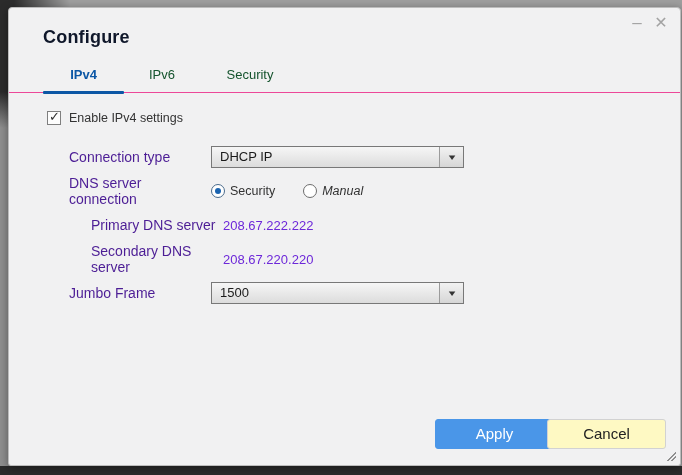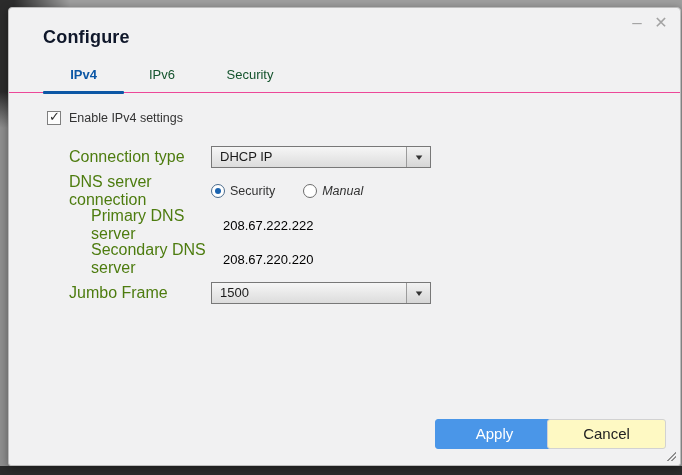--- a/index.html
+++ b/index.html
@@ -31,43 +31,43 @@
                        background:#0c57a5; border-radius:1px; }
 
   .content { padding:13px 0 0 38px; }
   .check-row { display:flex; align-items:center; height:24px; margin-bottom:10px; cursor:pointer; }
   .checkbox { width:14px; height:14px; background:#fdfdfd; border:1px solid #7f7f7f;
               position:relative; flex:0 0 auto; }
   .checkbox .mark { position:absolute; left:1px; top:-3px; font-size:13px; color:#2f2f2f; }
   .check-row .lbl { margin-left:8px; font-size:12.5px; color:#333;text-align:right; }
 
   .form-row { display:flex; align-items:center; height:34px; }
-  .form-row .lbl { width:142px; margin-left:22px; font-size:16px; color:#4d7c0f; flex:0 0 auto; }
+  .form-row .lbl { width:142px; margin-left:22px; font-size:14px; color:#4c1d95; flex:0 0 auto; }
   .form-row .lbl.sub { margin-left:44px; width:132px; }
 
-  .dropdown { width:220px; height:22px; border:1px solid #787878; display:flex; align-items:stretch;
+  .dropdown { width:253px; height:22px; border:1px solid #787878; display:flex; align-items:stretch;
               background:linear-gradient(180deg,#f6f6f6,#dcdcdc); cursor:pointer; }
   .dropdown .val { flex:1; font-size:13px; color:#1a1a1a; line-height:20px; padding-left:8px;
                    overflow:hidden; white-space:nowrap; }
   .dropdown .arrow-box { width:24px; border-left:1px solid #9b9b9b; display:flex;
                          align-items:center; justify-content:center;
                          background:linear-gradient(180deg,#f2f2f2,#d6d6d6); }
   .dropdown .arrow { font-size:8px; color:#333; transform:scaleX(1.4); }
 
   .radio-group { display:flex; align-items:center; }
   .radio-opt { display:flex; align-items:center; cursor:pointer; }
   .radio-opt + .radio-opt { margin-left:28px;font-style:italic; }
   .radio { width:14px; height:14px; border-radius:50%; background:#fff; border:1px solid #6d6d6d;
            position:relative; flex:0 0 auto; }
   .radio.sel { border-color:#4a6b8c; }
   .radio.sel::after { content:""; position:absolute; left:3px; top:3px; width:6px; height:6px;
                       border-radius:50%; background:#1a63b0; }
   .radio-opt .lbl2 { margin-left:5px; font-size:12.5px; color:#333; }
 
-  .dns-val { font-size:13px; color:#000000; }
+  .dns-val { font-size:13px; color:#6d28d9; }
 
   .btn { position:absolute; height:30px; width:119px; border-radius:3px; font-size:15px;
          font-family:"Liberation Sans", sans-serif; text-align:center; line-height:28px; cursor:pointer; }
   .btn-apply  { left:426px; top:411px; background:#4a96e8; border:1px solid #4a96e8; color:#fff; }
   .btn-cancel { left:538px; top:411px; background:#fef9c3; border:1px solid #d2d2d2; color:#222; }
 
   .resize-handle { position:absolute; right:4px; bottom:4px; width:11px; height:11px;
                    background:repeating-linear-gradient(135deg,#8f8f8f 0 1px,transparent 1px 3px);
                    clip-path:polygon(100% 0,100% 100%,0 100%); cursor:nwse-resize; }
 </style>

